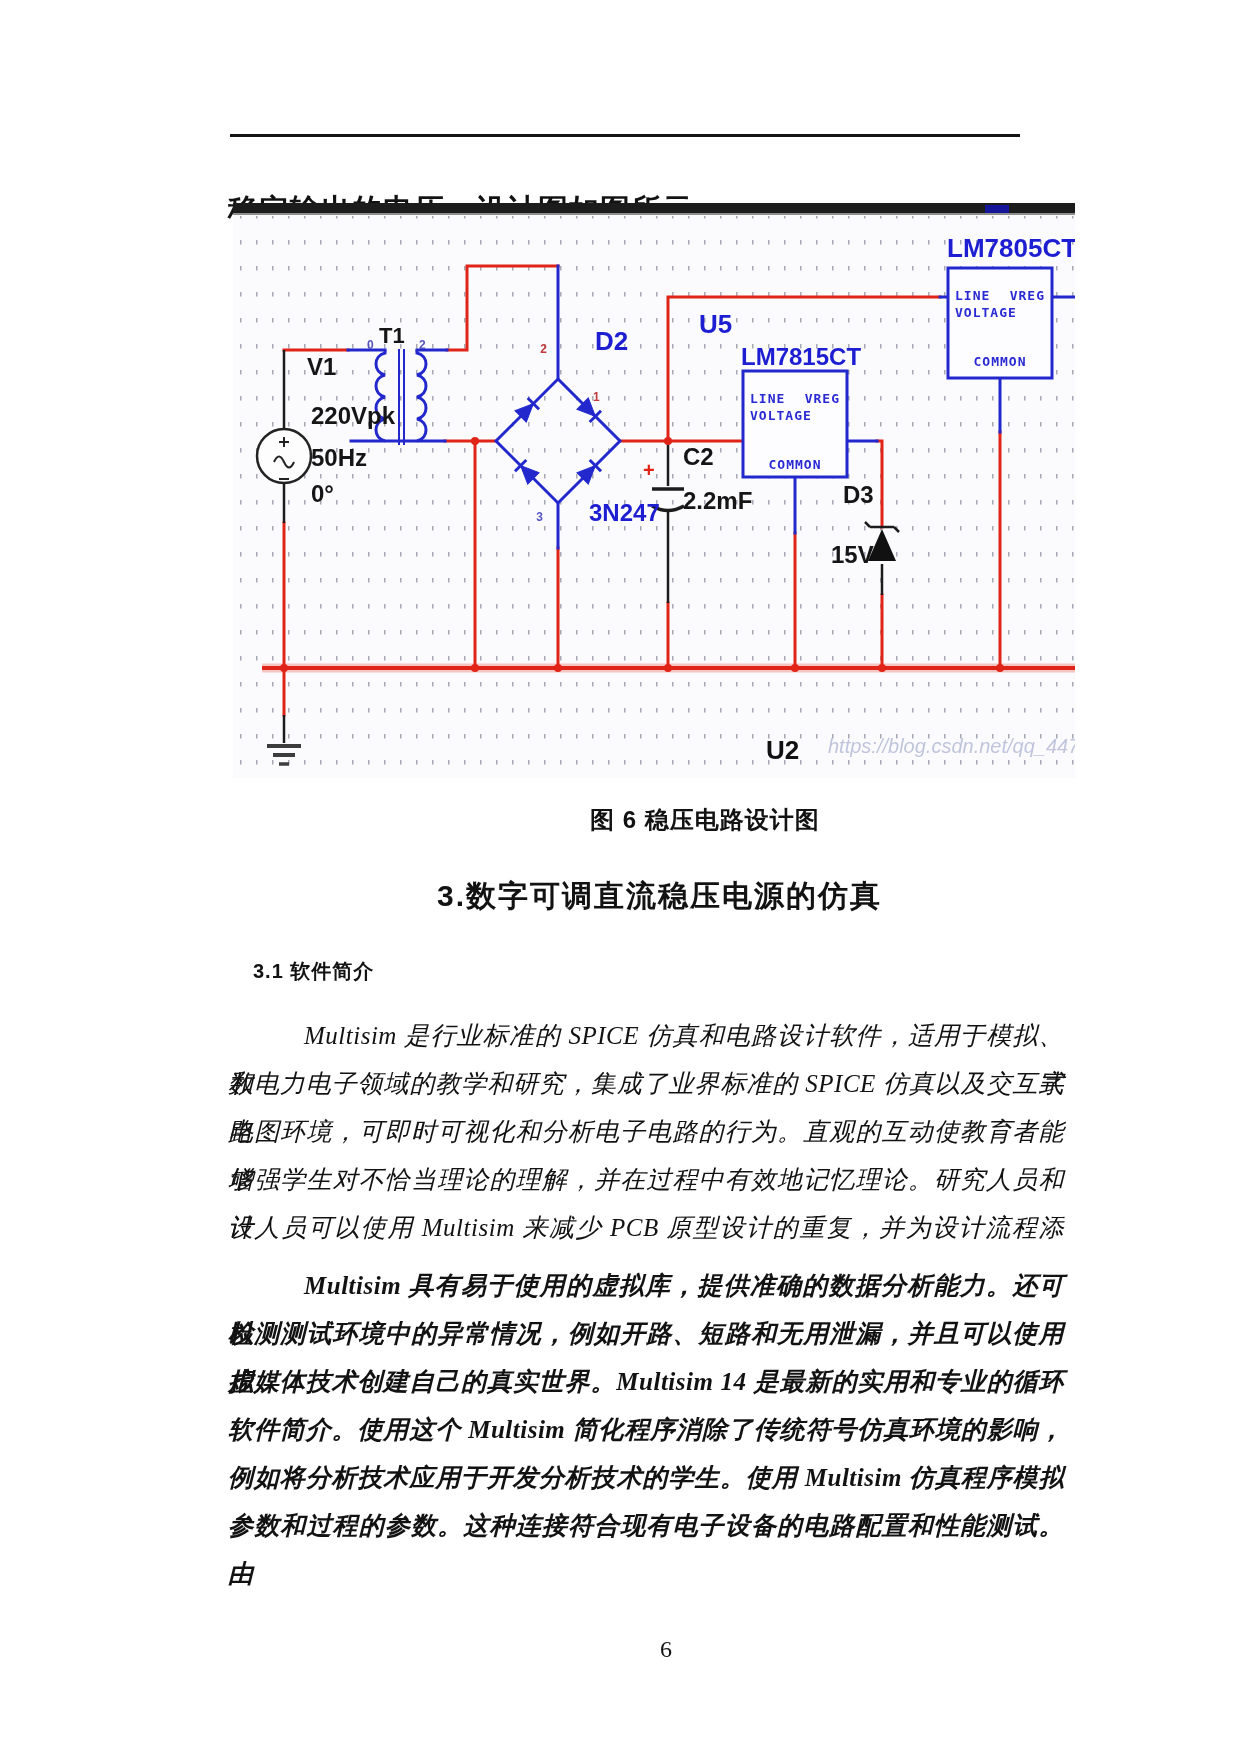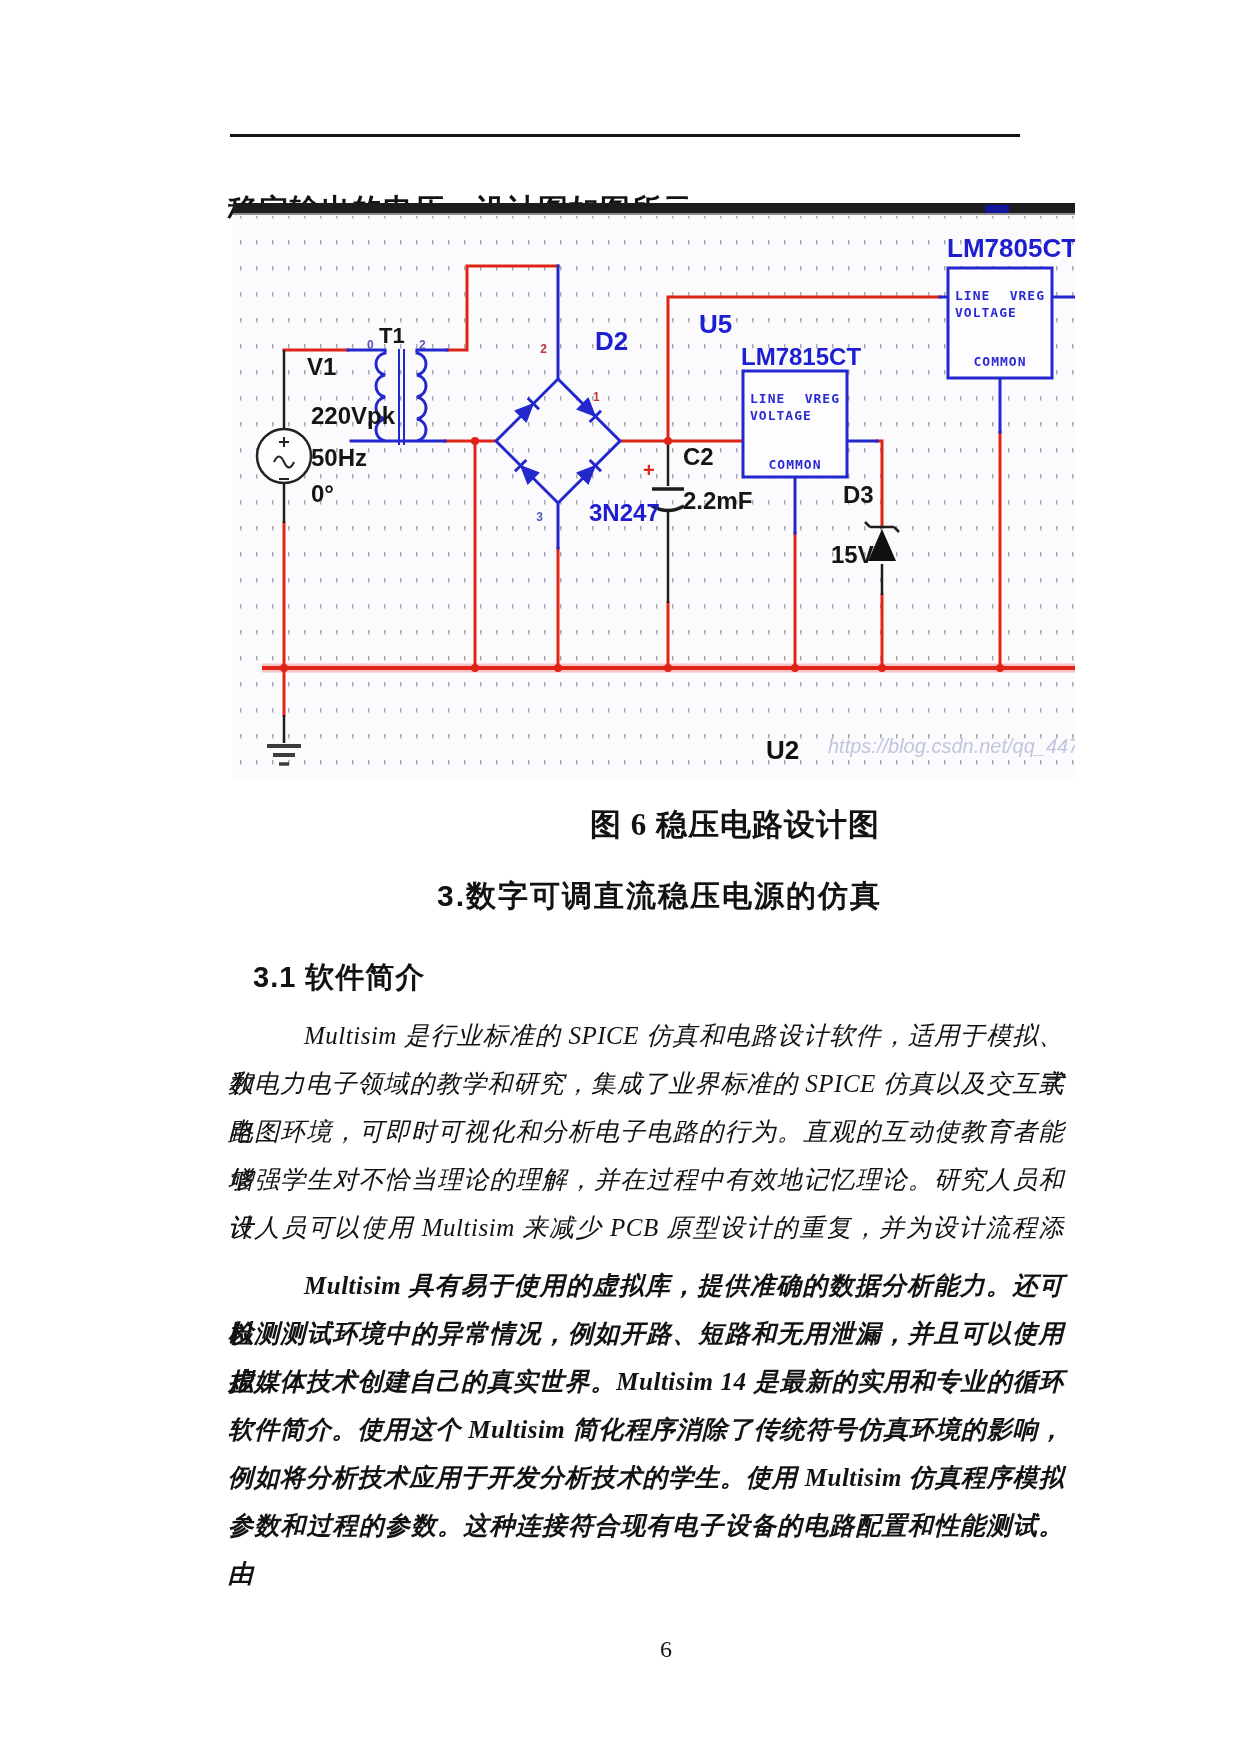--- a/index.html
+++ b/index.html
@@ -1,25 +1,25 @@
 <!DOCTYPE html>
 <html><head>
 <meta charset="utf-8">
 <style>
   html,body{margin:0;padding:0;background:#ffffff;}
   .page{position:relative;width:1240px;height:1754px;background:#fff;overflow:hidden;
         font-family:"Liberation Serif","DejaVu Serif",serif;color:#121212;}
   .abs{position:absolute;}
   .rule{background:#141414;}
   .intro{font-size:30px;font-weight:600;letter-spacing:1px;white-space:nowrap;}
-  .caption{font-family:Liberation Serif, serif;font-size:31px;font-weight:700;
+  .caption{font-family:Liberation Sans, sans-serif;font-size:24px;font-weight:700;
            letter-spacing:1px;white-space:nowrap;}
   .h1{font-family:"Liberation Sans","DejaVu Sans",sans-serif;font-size:30px;font-weight:700;
       letter-spacing:2px;white-space:nowrap;}
-  .h2{font-family:"Liberation Sans","DejaVu Sans",sans-serif;font-size:29px;font-weight:700;
+  .h2{font-family:"Liberation Sans","DejaVu Sans",sans-serif;font-size:20px;font-weight:700;
       letter-spacing:1px;white-space:nowrap;}
   .bodyblock{left:228px;top:1012px;width:836px;}
   .tline{font-size:25px;height:48px;line-height:48px;text-align:justify;text-align-last:justify;
          letter-spacing:0.5px;font-style:italic;}
   .tline.noj{text-align:left;text-align-last:left;}
   .tline.indent{text-indent:76px;}
   .p2 .tline{font-weight:700;}
   .pspacer{height:10px;}
   .pageno{font-size:24px;}
   

